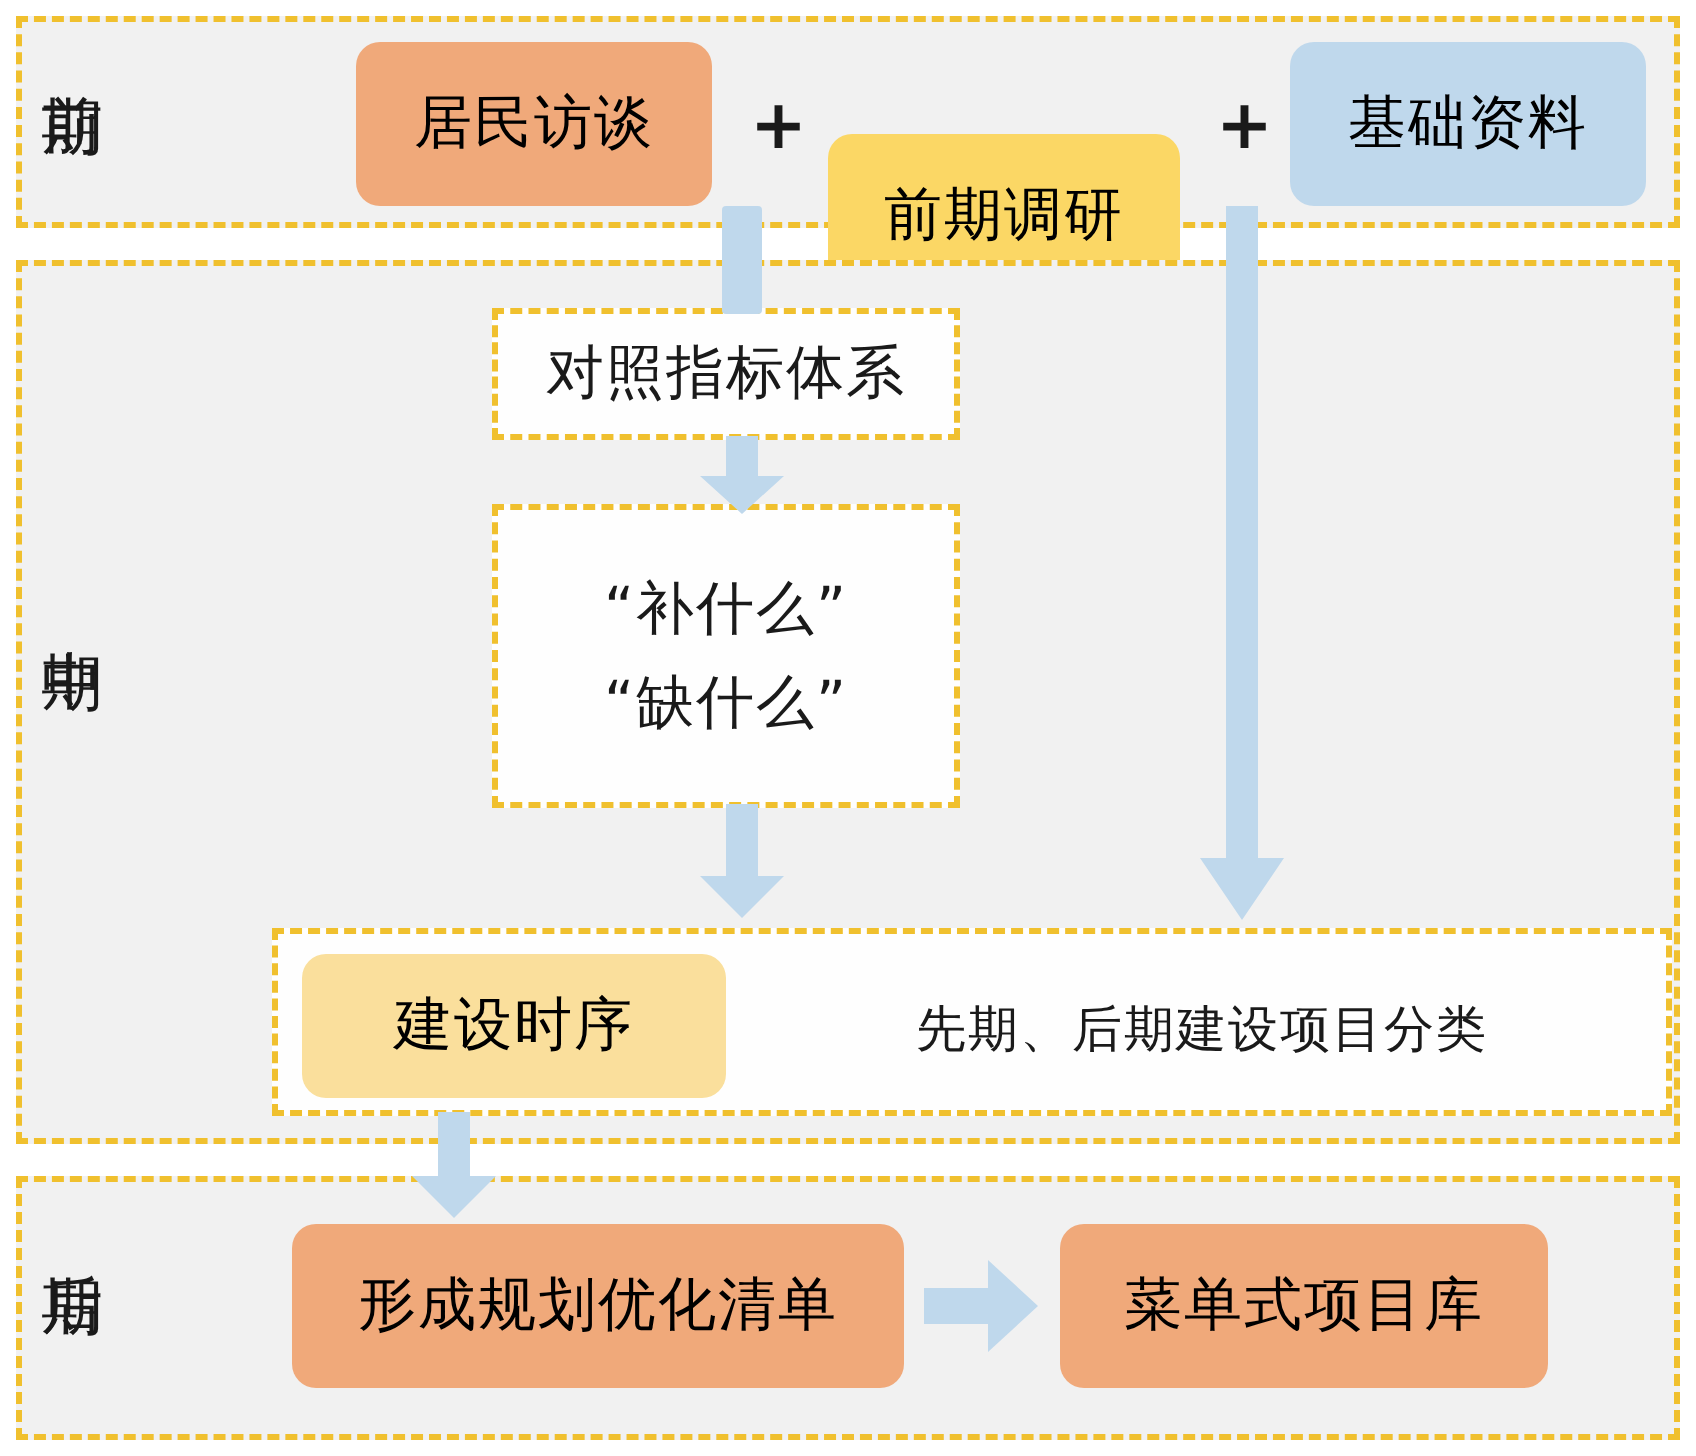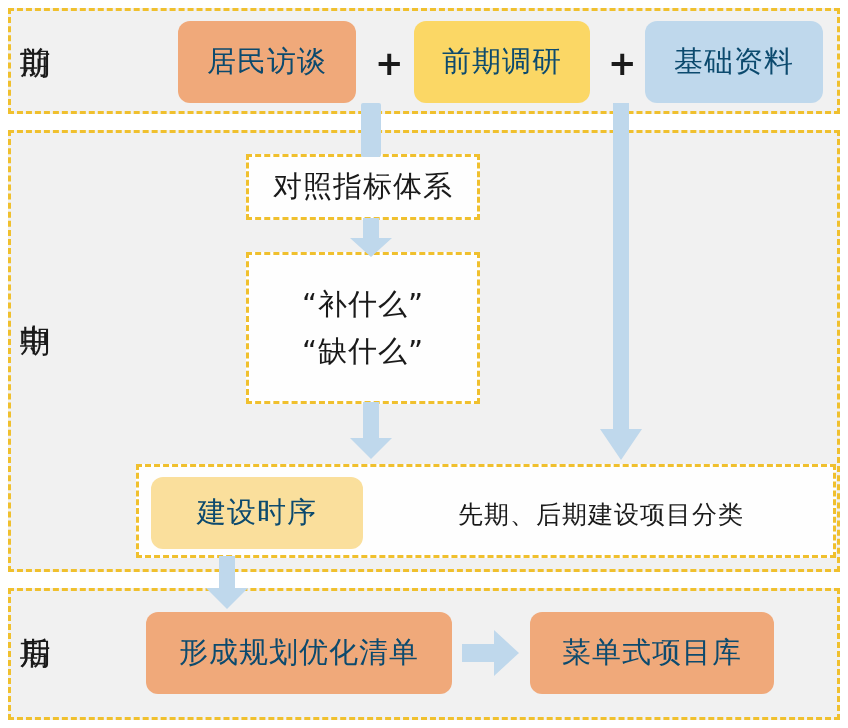--- a/index.html
+++ b/index.html
@@ -49,26 +49,26 @@
 
   
   .chip {
     position: absolute;
     box-sizing: border-box;
     border-radius: 12px;
     display: flex;
     align-items: center;
     justify-content: center;
     font-size: 29px;
-    color: #0c4a6e;
+    color: #000000;
     letter-spacing: 1px;
     white-space: nowrap;
   }
   .chip-orange { background: #F0A97A; }
-  .chip-yellow { background: #FBD765; }
+  .chip-yellow { background: #FBD765; margin-top: 46px; }
   .chip-blue   { background: #BFD8EC; }
   .chip-lightyellow { background: #FADF9C; }
 
   #chip-resident   { left: 178px; top: 21px;  width: 178px; height: 82px; }
   #chip-presurvey  { left: 414px; top: 21px;  width: 176px; height: 82px; }
   #chip-basedata   { left: 645px; top: 21px;  width: 178px; height: 82px; }
 
   
   .plus-sign {
     position: absolute;

